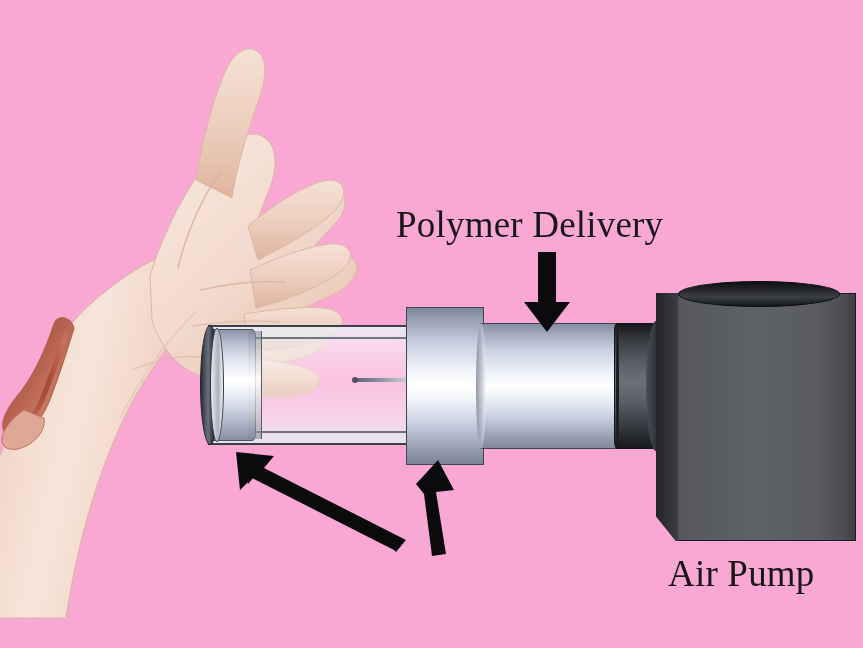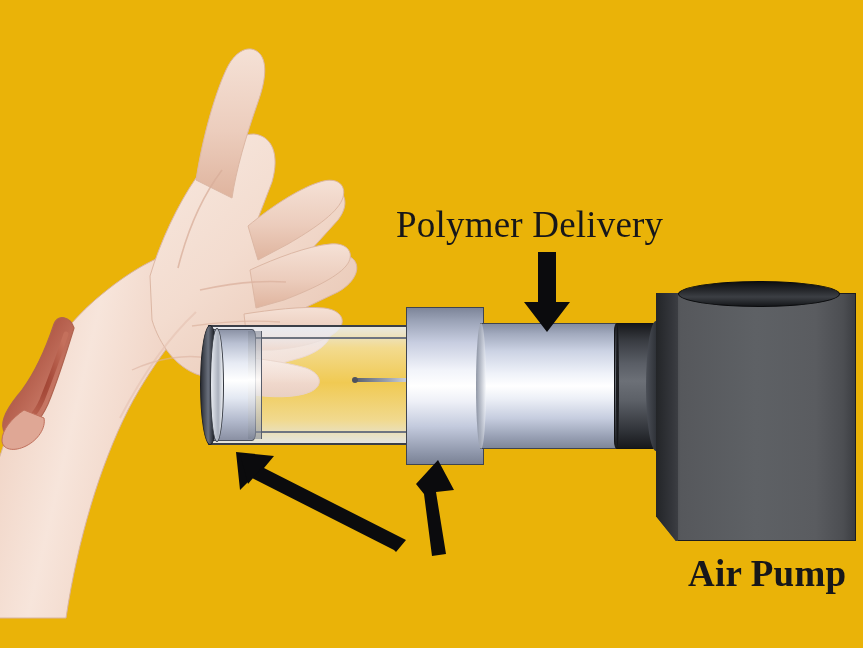--- a/index.html
+++ b/index.html
@@ -8,21 +8,21 @@
     padding: 0;
     background: #ffffff;
   }
   body {
     font-family: "Liberation Serif", "DejaVu Serif", serif;
   }
   #figure {
     position: relative;
     width: 863px;
     height: 648px;
-    background: #eab308;
+    background: #f9a8d4;
     overflow: hidden;
   }
 
   
   .fig-label {
     position: absolute;
     color: #17171a;
     font-family: "Liberation Serif", "DejaVu Serif", serif;
     font-weight: 400;
     white-space: nowrap;
@@ -32,24 +32,23 @@
     left: 396px;
     top: 203px;
     font-size: 37px;
   }
   #label-electrodes {
     left: 303px;
     top: 552px;
     font-size: 37px;
   }
   #label-airpump {
-    left: 688px;
+    left: 668px;
     top: 552px;
     font-size: 37px;
-    font-weight: bold;
   }
 
   
   .arrow {
     position: absolute;
   }
 
   
   #arm-group {
     position: absolute;

